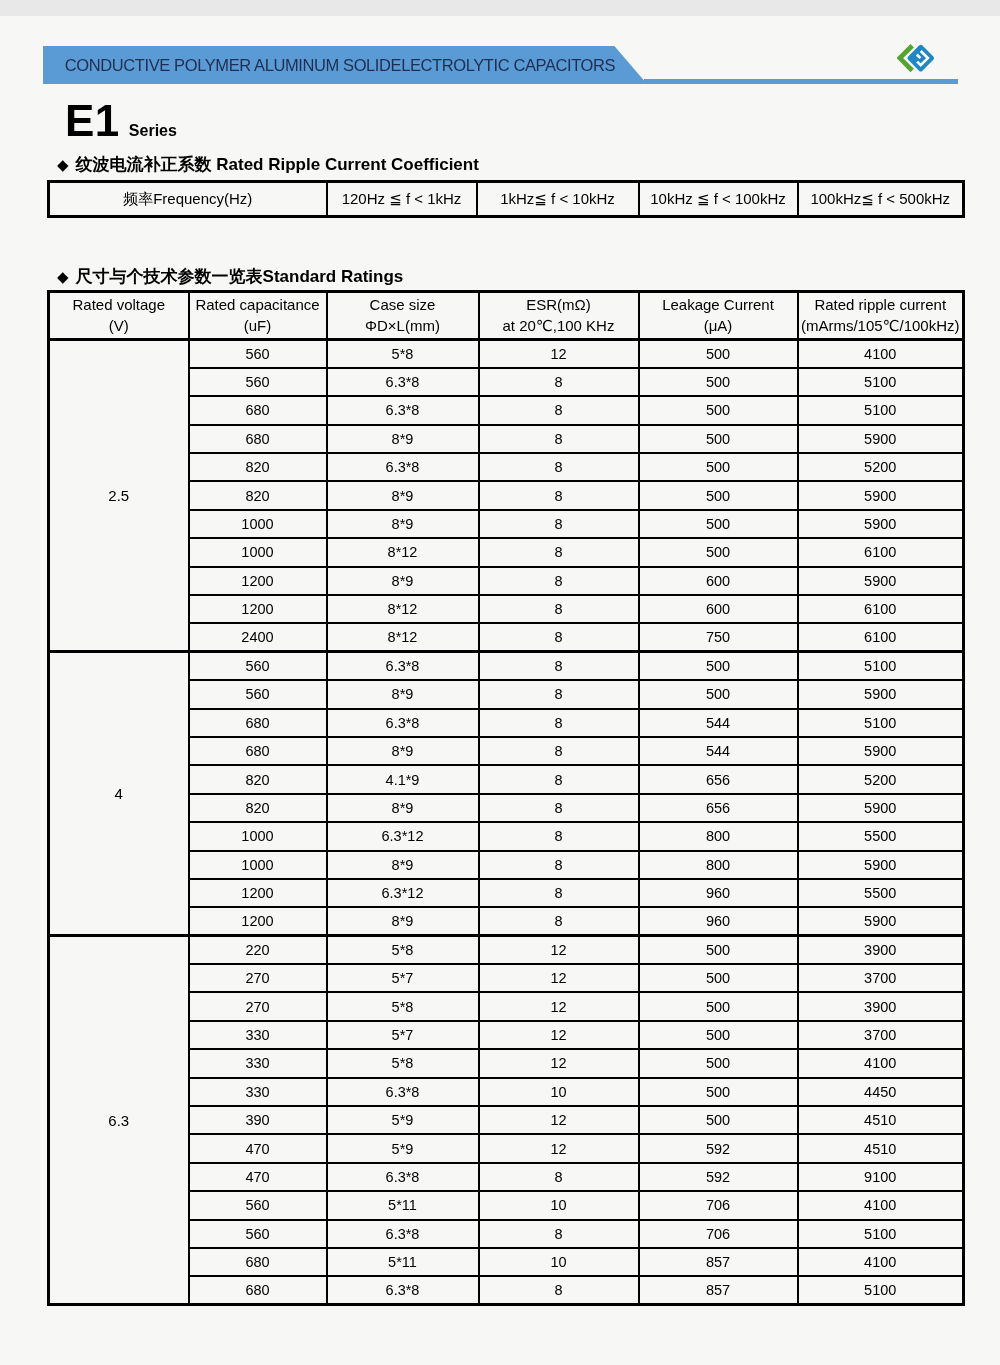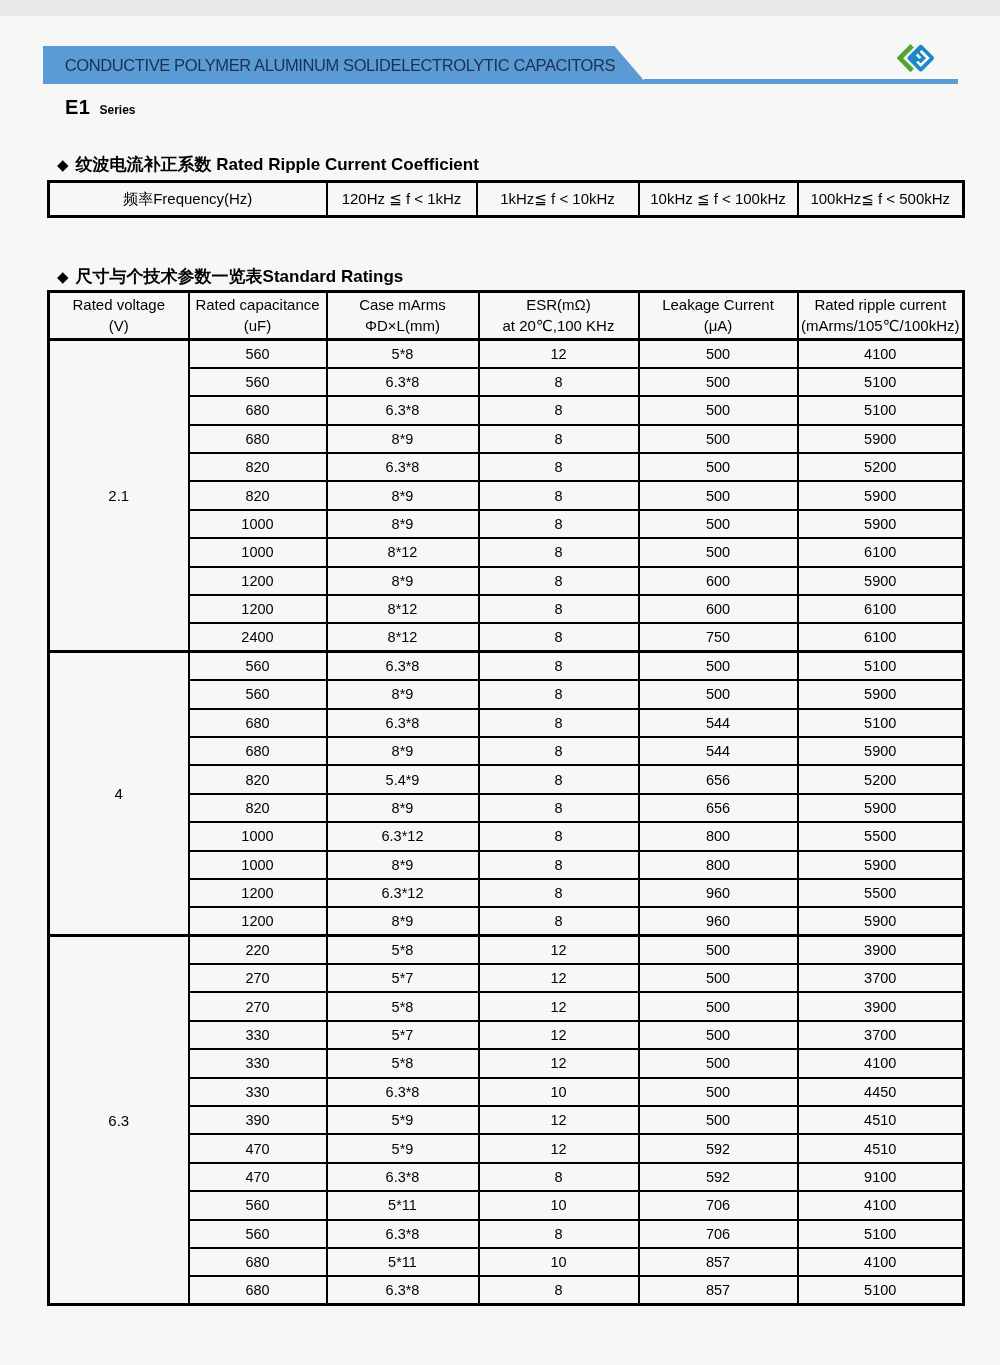--- a/index.html
+++ b/index.html
@@ -24,22 +24,22 @@
   }
   .banner-title {
     font-size:16.5px; font-weight:500; letter-spacing:-0.4px;
     color:#1d2f52; padding:0 30px 0 20px; white-space:nowrap;
   }
   .banner-tail { position:absolute; left:601px; bottom:0; width:314px; height:5px; background:#5b9bd5; }
   .logo { position:absolute; left:854px; top:-7px; width:38px; height:42px; }
 
   
   .series { position:absolute; left:65px; top:80px; display:flex; align-items:baseline; gap:9px; }
-  .series-name { font-size:20px; font-weight:bold; letter-spacing:0.5px; }
-  .series-suffix { font-size:12px; font-weight:bold; }
+  .series-name { font-size:44px; font-weight:bold; letter-spacing:0.5px; }
+  .series-suffix { font-size:16px; font-weight:bold; }
 
   
   .sec-title { position:absolute; left:57px; display:flex; align-items:center; gap:7px;
                font-size:17px; font-weight:bold; white-space:nowrap; }
   .sec-title .bullet { font-size:15px; line-height:1; }
   .sec1 { top:137px; }
   .sec2 { top:249px; }
 
   
   table { border-collapse:collapse; table-layout:fixed;padding-left:22px; }
@@ -126,40 +126,40 @@
       <tr>
         <th>
           <span>Rated voltage</span>
           <span>(V)</span>
         </th>
         <th>
           <span>Rated capacitance</span>
           <span>(uF)</span>
         </th>
         <th>
-          <span>Case mArms</span>
+          <span>Case size</span>
           <span>ΦD×L(mm)</span>
         </th>
         <th>
           <span>ESR(mΩ)</span>
           <span>at 20℃,100 KHz</span>
         </th>
         <th>
           <span>Leakage Current</span>
           <span>(μA)</span>
         </th>
         <th>
           <span>Rated ripple current</span>
           <span>(mArms/105℃/100kHz)</span>
         </th>
       </tr>
     </thead>
     <tbody>
         <tr class="group-start">
-          <td rowspan="11" class="voltage-cell">2.1</td>
+          <td rowspan="11" class="voltage-cell">2.5</td>
           <td>560</td>
           <td>5*8</td>
           <td>12</td>
           <td>500</td>
           <td>4100</td>
         </tr>
         <tr>
           <td>560</td>
           <td>6.3*8</td>
           <td>8</td>
@@ -253,21 +253,21 @@
         </tr>
         <tr>
           <td>680</td>
           <td>8*9</td>
           <td>8</td>
           <td>544</td>
           <td>5900</td>
         </tr>
         <tr>
           <td>820</td>
-          <td>5.4*9</td>
+          <td>4.1*9</td>
           <td>8</td>
           <td>656</td>
           <td>5200</td>
         </tr>
         <tr>
           <td>820</td>
           <td>8*9</td>
           <td>8</td>
           <td>656</td>
           <td>5900</td>

